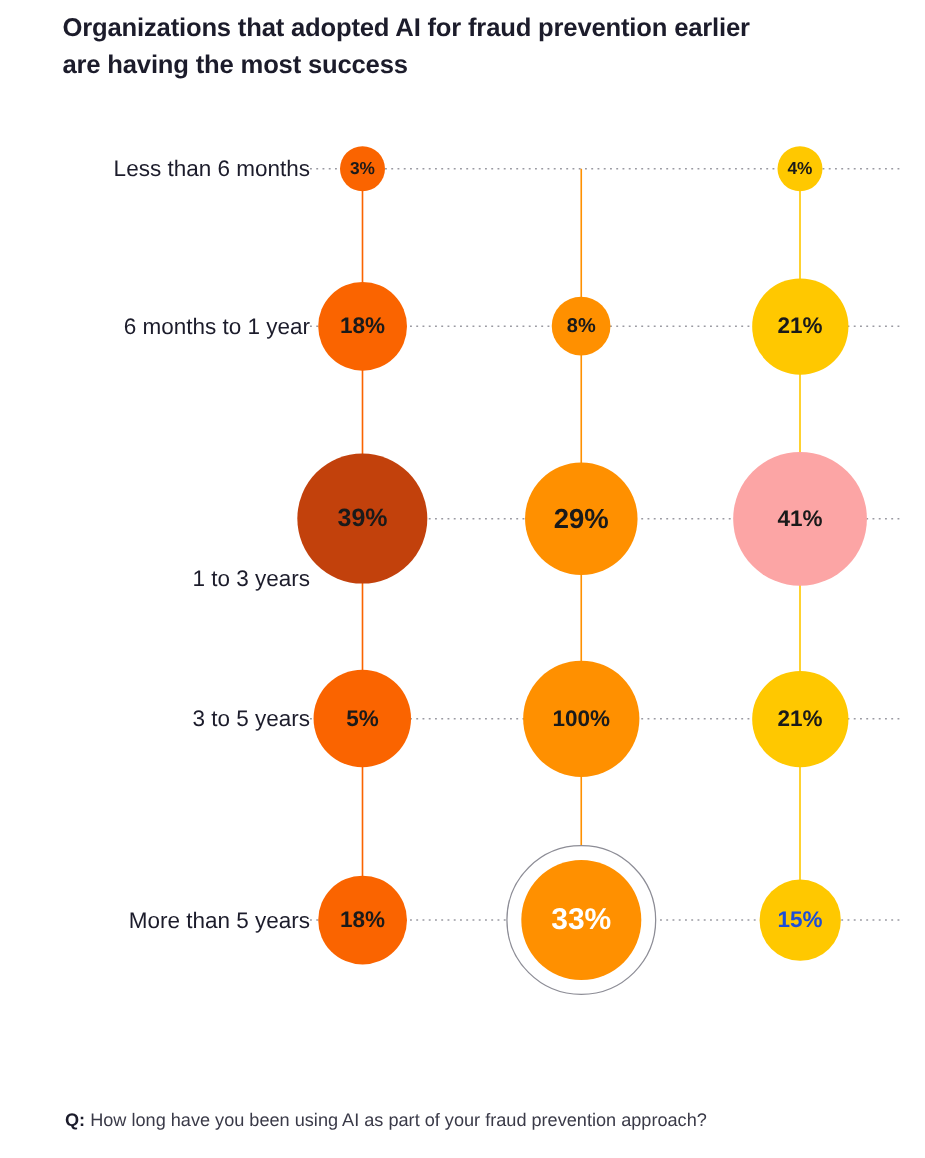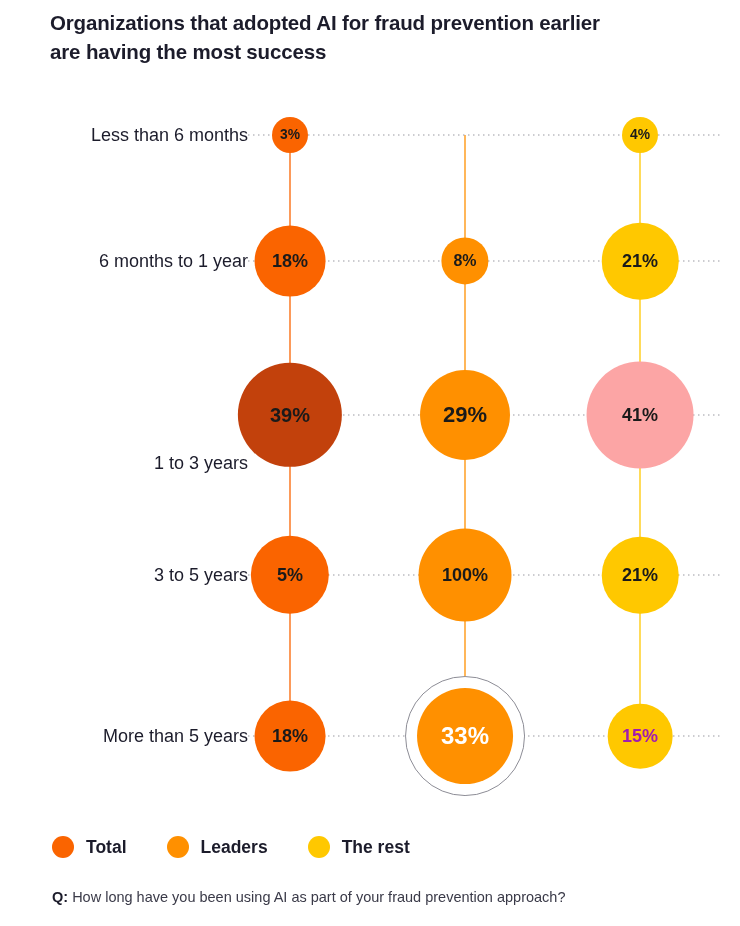--- a/index.html
+++ b/index.html
@@ -157,53 +157,39 @@
         <div class="bubble" style="left: 290px; top: 736px; width: 70.8521px; height: 70.8521px; background: rgb(250, 100, 0); color: rgb(26, 26, 26); font-size: 18px;">18%</div>
         <div class="bubble" style="left: 465px; top: 261px; width: 47.2347px; height: 47.2347px; background: rgb(255, 144, 0); color: rgb(26, 26, 26); font-size: 15.9746px;">8%</div>
         <div class="bubble" style="left: 465px; top: 415px; width: 89.9323px; height: 89.9323px; background: rgb(255, 144, 0); color: rgb(26, 26, 26); font-size: 22px;">29%</div>
         <div class="bubble" style="left: 465px; top: 575px; width: 92.9817px; height: 92.9817px; background: rgb(255, 144, 0); color: rgb(26, 26, 26); font-size: 18px;">100%</div>
         <div class="bubble-ring" style="left: 465px; top: 736px; width: 119.934px; height: 119.934px; border-color: rgb(141, 141, 150);"></div>
         <div class="bubble" style="left: 465px; top: 736px; width: 95.9342px; height: 95.9342px; background: rgb(255, 144, 0); color: rgb(255, 255, 255); font-size: 24px;">33%</div>
         <div class="bubble" style="left: 640px; top: 135px; width: 36px; height: 36px; background: rgb(255, 200, 0); color: rgb(26, 26, 26); font-size: 13.84px;">4%</div>
         <div class="bubble" style="left: 640px; top: 261px; width: 76.529px; height: 76.529px; background: rgb(255, 200, 0); color: rgb(26, 26, 26); font-size: 18px;">21%</div>
         <div class="bubble" style="left: 640px; top: 415px; width: 106.932px; height: 106.932px; background: #fca5a5; color: rgb(26, 26, 26); font-size: 18px;">41%</div>
         <div class="bubble" style="left: 640px; top: 575px; width: 76.529px; height: 76.529px; background: rgb(255, 200, 0); color: rgb(26, 26, 26); font-size: 18px;">21%</div>
-        <div class="bubble" style="left: 640px; top: 736px; width: 64.6788px; height: 64.6788px; background: rgb(255, 200, 0); color: #a21caf; font-size: 18px;">15%</div>
+        <div class="bubble" style="left: 640px; top: 736px; width: 64.6788px; height: 64.6788px; background: rgb(255, 200, 0); color: #1d4ed8; font-size: 18px;">15%</div>
       </div>
     <div id="label-layer">
         <div class="row-label-wrap" style="top: 135px;">
           <div class="row-label" style="width: 240px;">Less than 6 months</div>
         </div>
         <div class="row-label-wrap" style="top: 261px;">
           <div class="row-label" style="width: 240px;">6 months to 1 year</div>
         </div>
         <div class="row-label-wrap" style="top: 415px;">
           <div class="row-label" style="width: 240px; margin-top: 48px;">1 to 3 years</div>
         </div>
         <div class="row-label-wrap" style="top: 575px;">
           <div class="row-label" style="width: 240px;">3 to 5 years</div>
         </div>
         <div class="row-label-wrap" style="top: 736px;">
           <div class="row-label" style="width: 240px;">More than 5 years</div>
         </div>
       </div>
   </div>
 
-  <div class="legend" id="legend">
-      <div class="legend-item">
-        <span class="legend-swatch" style="background: rgb(250, 100, 0);"></span>
-        <span class="legend-label">Total</span>
-      </div>
-      <div class="legend-item">
-        <span class="legend-swatch" style="background: rgb(255, 144, 0);"></span>
-        <span class="legend-label">Leaders</span>
-      </div>
-      <div class="legend-item">
-        <span class="legend-swatch" style="background: rgb(255, 200, 0);"></span>
-        <span class="legend-label">The rest</span>
-      </div>
-    </div>
 
   <div class="footnote">
     <b>Q:</b><span> How long have you been using AI as part of your fraud prevention approach?</span>
   </div>
 
 </div>
 
 </body></html>

